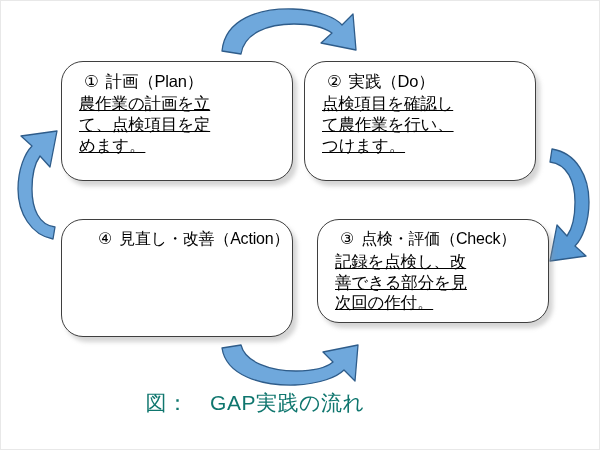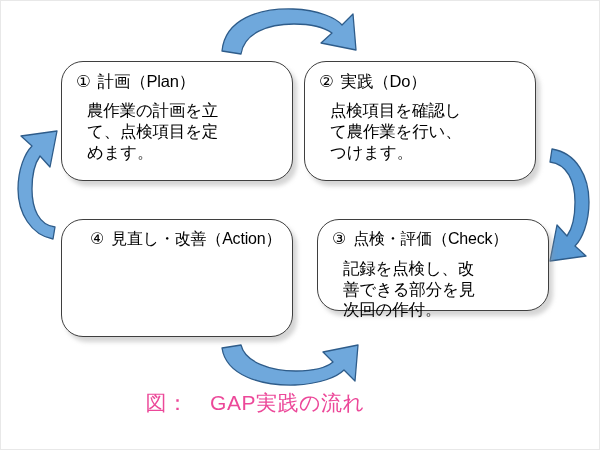--- a/index.html
+++ b/index.html
@@ -36,53 +36,54 @@
     border: 1.4px solid #3f3f3f;
     border-radius: 22px;
     box-shadow: 4px 5px 4px rgba(150,150,150,0.40);
     padding: 9px 10px 6px 10px;
   }
   .box-title {
     font-size: 16.5px;
     color: #000000;
     line-height: 1.30;
     white-space: nowrap;
-    margin: 0 0 1px 4px;
+    margin: 0 0 1px 12px;
     letter-spacing: -0.2px;
   }
   .box-title .num {
     margin-right: 7px;
   }
   .box-body {
     font-size: 16.5px;
     color: #000000;
     line-height: 1.26;
-    margin: 8px;
+    margin: 0;
     padding-left: 7px;
     letter-spacing: -0.2px;
     white-space: pre-line;
+    text-decoration: underline;
   }
 
   #box-plan   { left: 60px;  top: 60px;  width: 232px; height: 120px; }
   #box-do     { left: 303px; top: 60px;  width: 232px; height: 120px; }
   #box-action { left: 60px;  top: 218px; width: 232px; height: 118px; padding-left: 24px; }
-  #box-check  { left: 316px; top: 218px; width: 232px; height: 92px; }
+  #box-check  { left: 316px; top: 218px; width: 232px; height: 104px; }
 
   #box-action .box-title { font-size: 16px; }
   #box-check  .box-title { font-size: 16px; }
 
   
   #caption {
     position: absolute;
     left: 0;
     top: 388px;
     width: 508px;
     text-align: center;
     font-size: 21px;
-    color: #ec4899;
+    color: #0f766e;
     letter-spacing: 0.5px;
   }
 </style>
 </head>
 <body>
 
 <div id="canvas">
 
   <svg id="arrows" viewBox="0 0 600 450" width="600" height="450">
 

